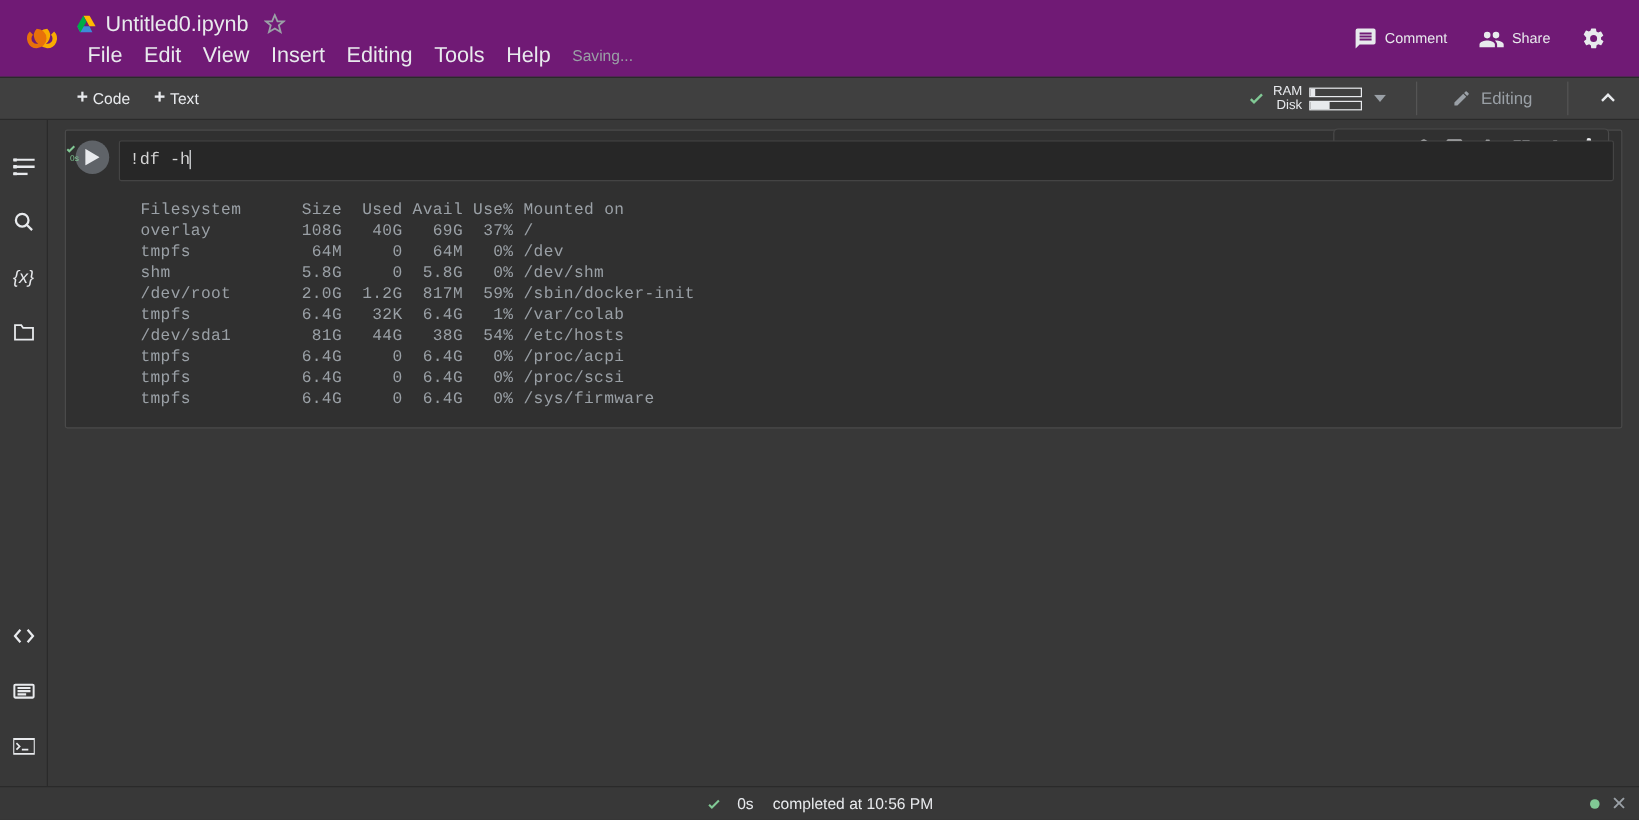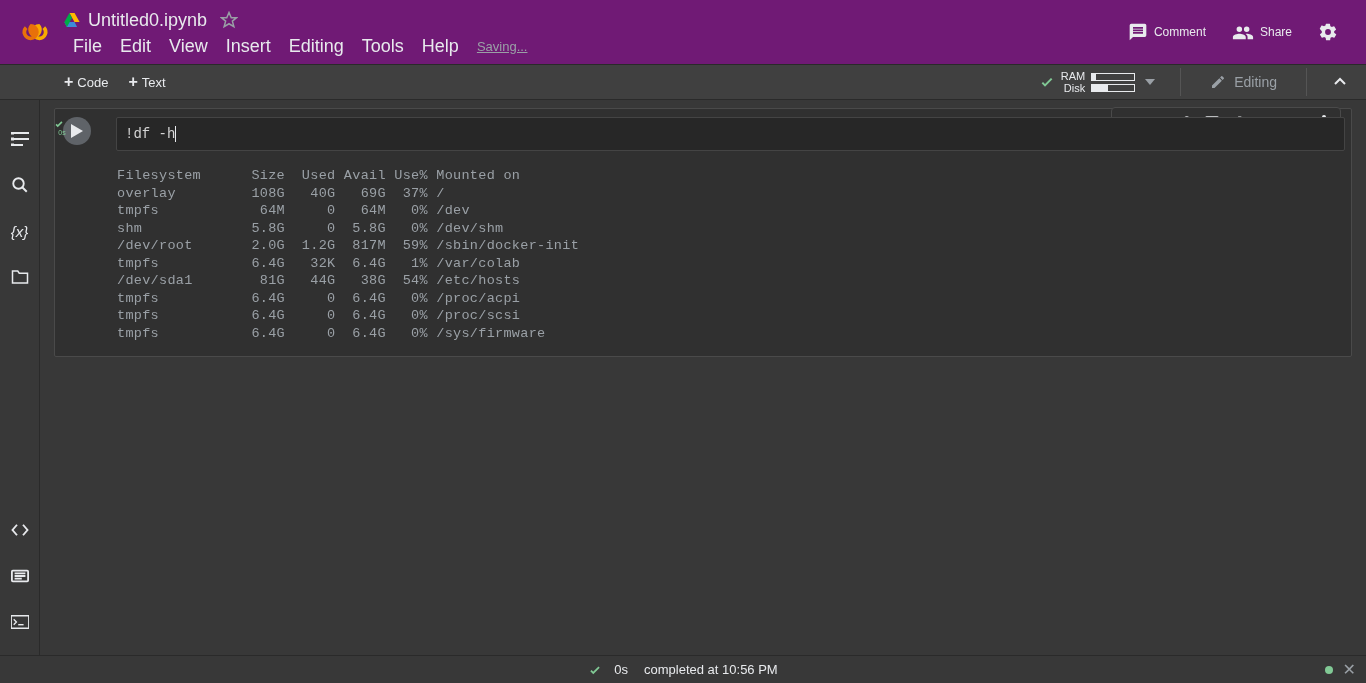--- a/index.html
+++ b/index.html
@@ -8,21 +8,21 @@
   
   .header { height: 64px; background: #701a75; display: flex; align-items: stretch; padding: 0 12px 0 14px; }
   .logo { display: flex; align-items: center; padding: 0 6px; }
   .title-area { flex: 1; display: flex; flex-direction: column; justify-content: center; padding-left: 8px; }
   .title-row { display: flex; align-items: center; gap: 8px; height: 28px; }
   .drive-icon svg { display:block; }
   .doc-title { font-size: 18px; color: #e8eaed; }
   .star-btn { color: #9aa0a6; display: flex; align-items: center; justify-content: center; width: 28px; height: 28px; border-radius: 50%; cursor: pointer; }
   .menu-row { display: flex; gap: 0; height: 24px; align-items: center; }
   .menu-item { font-size: 18px; color: #e8eaed; padding: 2px 9px; border-radius: 4px; cursor: pointer; }
-  .saving { font-size: 13px; color: #9aa0a6; text-decoration: underline; padding: 2px 9px; cursor: pointer; }
+  .saving { font-size: 13px; color: #9aa0a6; padding: 2px 9px; cursor: pointer; }
   
   .header-right { display: flex; align-items: center; gap: 6px; padding-right: 6px; }
   .hdr-btn { display: flex; align-items: center; gap: 6px; padding: 6px 10px; border-radius: 4px; cursor: pointer; color: #e8eaed; font-size: 12px; }
   .icon-btn { width: 40px; height: 40px; display: flex; align-items: center; justify-content: center; border-radius: 50%; cursor: pointer; color: #e8eaed; }
   
   
   .toolbar { height: 36px; background: #404040; display: flex; align-items: center; padding-left: 54px; border-top: 1px solid #2a2a2a; border-bottom: 1px solid #2a2a2a;}
   .tb-btn { display: flex; align-items: center; gap: 4px; padding: 4px 10px; border-radius: 4px; cursor: pointer; color: #e8eaed; font-size: 13px; }
   .plus { font-size: 16px; font-weight: bold; line-height: 14px; }
   .toolbar-right { margin-left: auto; display: flex; align-items: center; gap: 15px; padding-right: 8px; }
@@ -43,21 +43,21 @@
   .sb-icon { width: 40px; height: 46px; display: flex; align-items: center; justify-content: center; cursor: pointer; color: #e8eaed; }
   .sb-bottom { margin-top: auto; padding-bottom: 10px; display: flex; flex-direction: column; align-items: center; gap: 0; }
   
   .main { flex: 1; background: #383838; overflow: hidden; position: relative; }
   
   
   .cell { margin: 8px 14px 0 14px; background: #303030; border: 1px solid #4a4a4a; border-radius: 2px; position: relative; }
   .cell-inner { display: flex; }
   .run-area { width: 44px; display: flex; align-items: flex-start; justify-content: center; padding-top: 8px; }
   .run-btn { width: 28px; height: 28px; border-radius: 50%; background: #5f6368; display: flex; align-items: center; justify-content: center; cursor: pointer; }
-  .code-area { flex: 1; padding: 8px 6px 6px 0; margin-left: 17px; }
+  .code-area { flex: 1; padding: 8px 6px 6px 0; }
   .code-input { background: #272727; border: 1px solid #444; border-radius: 2px; padding: 6px 8px; font-family: 'Courier New', monospace; font-size: 14px; color: #d4d4d4; min-height: 20px; line-height: 20px; position: relative; }
   .cursor-caret { display: inline-block; width: 1px; height: 16px; background: #e8eaed; vertical-align: middle; }
   
   
   .cell-toolbar { position: absolute; top: -2px; right: 10px; background: #303030; border: 1px solid #4a4a4a; border-radius: 4px; display: flex; padding: 2px; gap: 0; }
   .ct-btn { width: 28px; height: 26px; display: flex; align-items: center; justify-content: center; cursor: pointer; color: #e8eaed; border-radius: 2px; }
   
   
   .output { padding: 10px 0 14px 62px; font-family: 'Courier New', monospace; font-size: 13.5px; color: #9aa0a6; white-space: pre; line-height: 17.5px; letter-spacing: 0.3px;}
   

